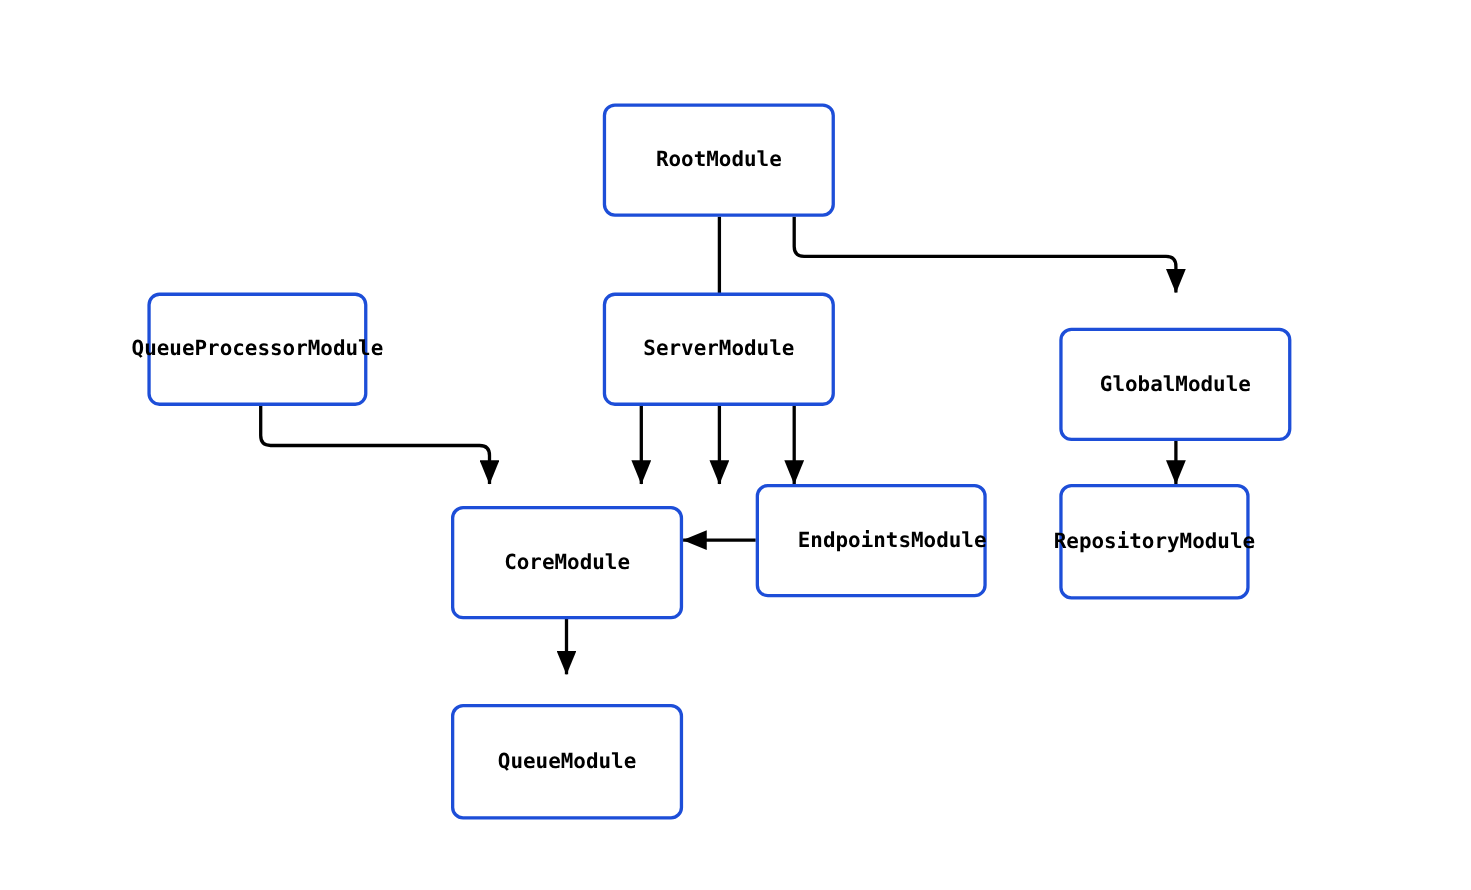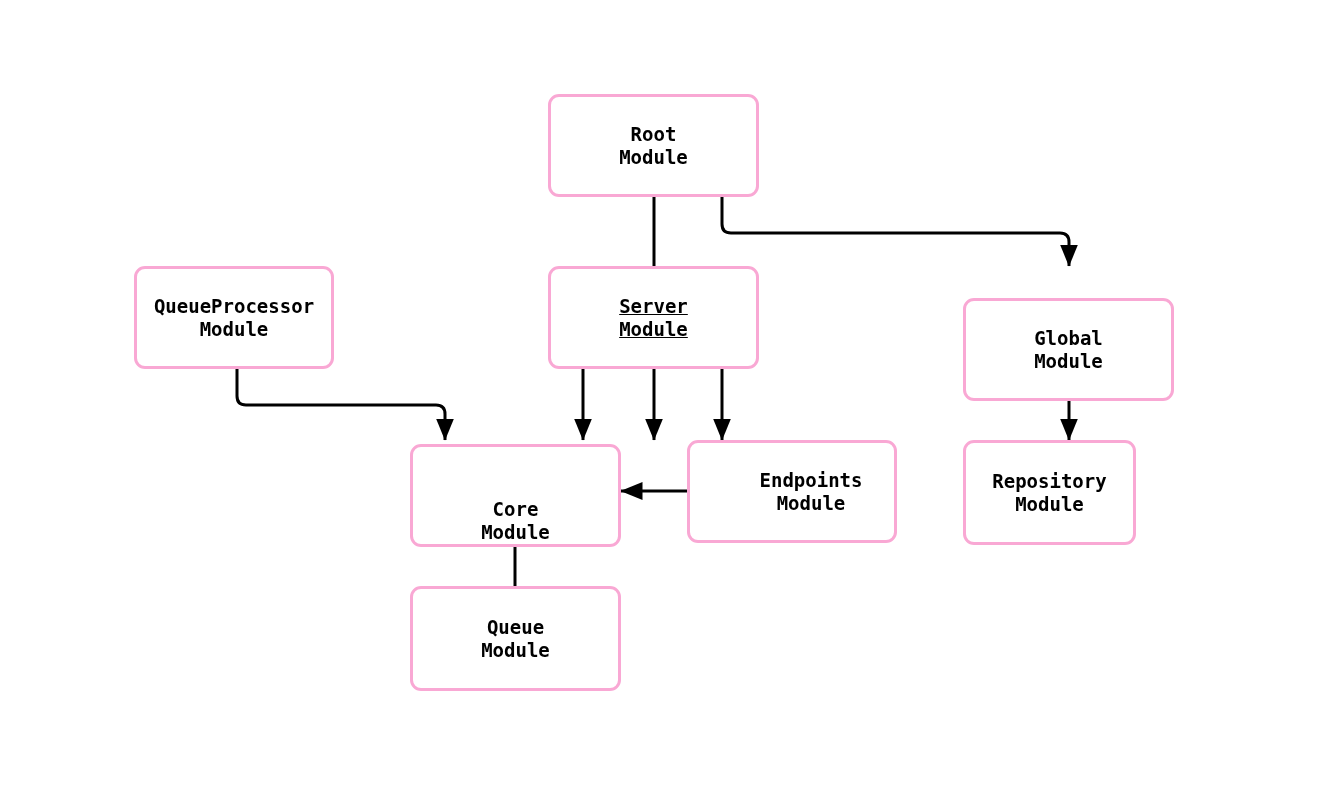--- a/index.html
+++ b/index.html
@@ -21,24 +21,24 @@
     left: 0;
     top: 0;
     width: 1337px;
     height: 809px;
     pointer-events: none;
   }
   .node {
     position: absolute;
     box-sizing: border-box;
     background: #ffffff;
-    border: 3px solid #f9a8d4;
+    border: 3px solid #1d4ed8;
     border-radius: 11px;
     display: flex;
-    flex-direction: column;
+    flex-direction: row;
     align-items: center;
     justify-content: center;
     z-index: 2;
   }
   .node-label {
     font-family: "DejaVu Sans Mono", "Liberation Mono", monospace;
     font-size: 19px;
     font-weight: bold;
     line-height: 23px;
     color: #000000;
@@ -83,43 +83,43 @@
   <div class="node" style="left:548px; top:94px; width:211px; height:103px;">
     <div class="node-label">Root</div>
     <div class="node-label">Module</div>
   </div>
 
   <div class="node" style="left:134px; top:266px; width:200px; height:103px;">
     <div class="node-label">QueueProcessor</div>
     <div class="node-label">Module</div>
   </div>
 
-  <div class="node" style="left:548px; top:266px; width:211px; height:103px;text-decoration:underline;">
+  <div class="node" style="left:548px; top:266px; width:211px; height:103px;">
     <div class="node-label">Server</div>
     <div class="node-label">Module</div>
   </div>
 
   <div class="node" style="left:963px; top:266px; width:211px; height:103px;margin-top:32px;">
     <div class="node-label">Global</div>
     <div class="node-label">Module</div>
   </div>
 
-  <div class="node" style="left:410px; top:444px; width:211px; height:103px;justify-content:flex-end;">
+  <div class="node" style="left:410px; top:460px; width:211px; height:103px;">
     <div class="node-label">Core</div>
     <div class="node-label">Module</div>
   </div>
 
   <div class="node" style="left:687px; top:440px; width:210px; height:103px;padding-left:38px;">
     <div class="node-label">Endpoints</div>
     <div class="node-label">Module</div>
   </div>
 
   <div class="node" style="left:963px; top:440px; width:173px; height:105px;">
     <div class="node-label">Repository</div>
     <div class="node-label">Module</div>
   </div>
 
-  <div class="node" style="left:410px; top:586px; width:211px; height:105px;">
+  <div class="node" style="left:410px; top:640px; width:211px; height:105px;">
     <div class="node-label">Queue</div>
     <div class="node-label">Module</div>
   </div>
 
 </div>
 
 </body></html>

